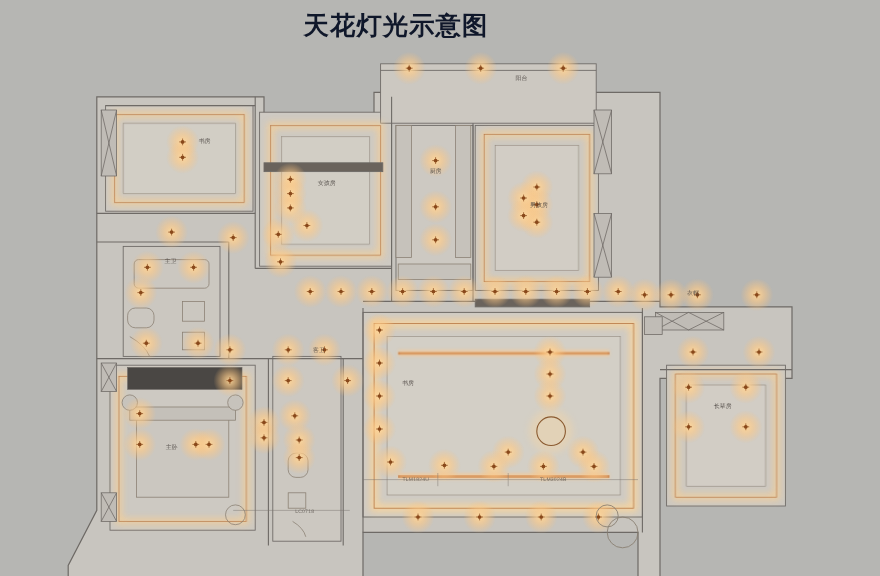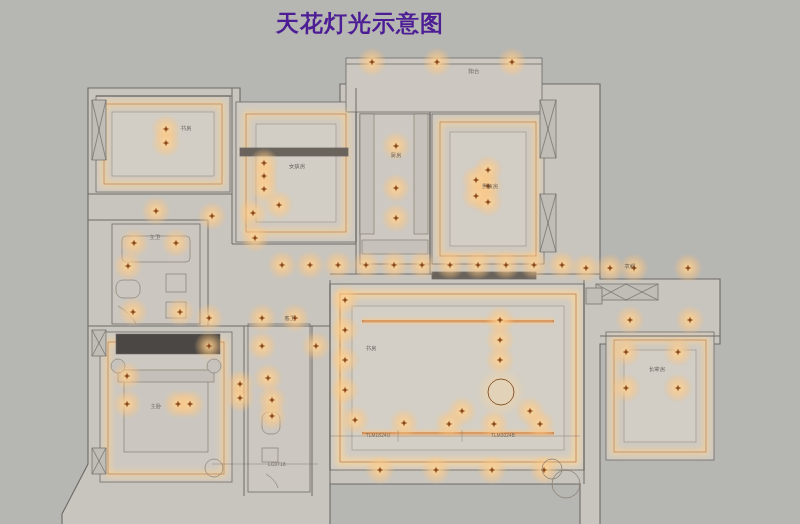--- a/index.html
+++ b/index.html
@@ -4,21 +4,21 @@
 <style>
   html,body{margin:0;padding:0;}
   body{
     width:800px;height:524px;
     background:#b6b6b3;
     font-family:"Liberation Sans","DejaVu Sans",sans-serif;
     overflow:hidden;position:relative;
   }
   #title{
     position:absolute;left:0;top:8px;width:720px;text-align:center;
-    font-size:23px;font-weight:700;color:#4c1d95;letter-spacing:1px;
+    font-size:23px;font-weight:700;color:#0f172a;letter-spacing:1px;
     font-family:"DejaVu Sans","Liberation Sans",sans-serif;
   }
   #plan{position:absolute;left:0;top:44px;width:800px;height:480px;}
   svg{display:block;}
   .rmlabel{
     font-size:5.4px;fill:#4a4440;font-family:"DejaVu Sans",sans-serif;
     text-anchor:middle;opacity:.85;
   }
   .code{
     font-size:4.6px;fill:#5c5650;font-family:"Liberation Sans",sans-serif;

